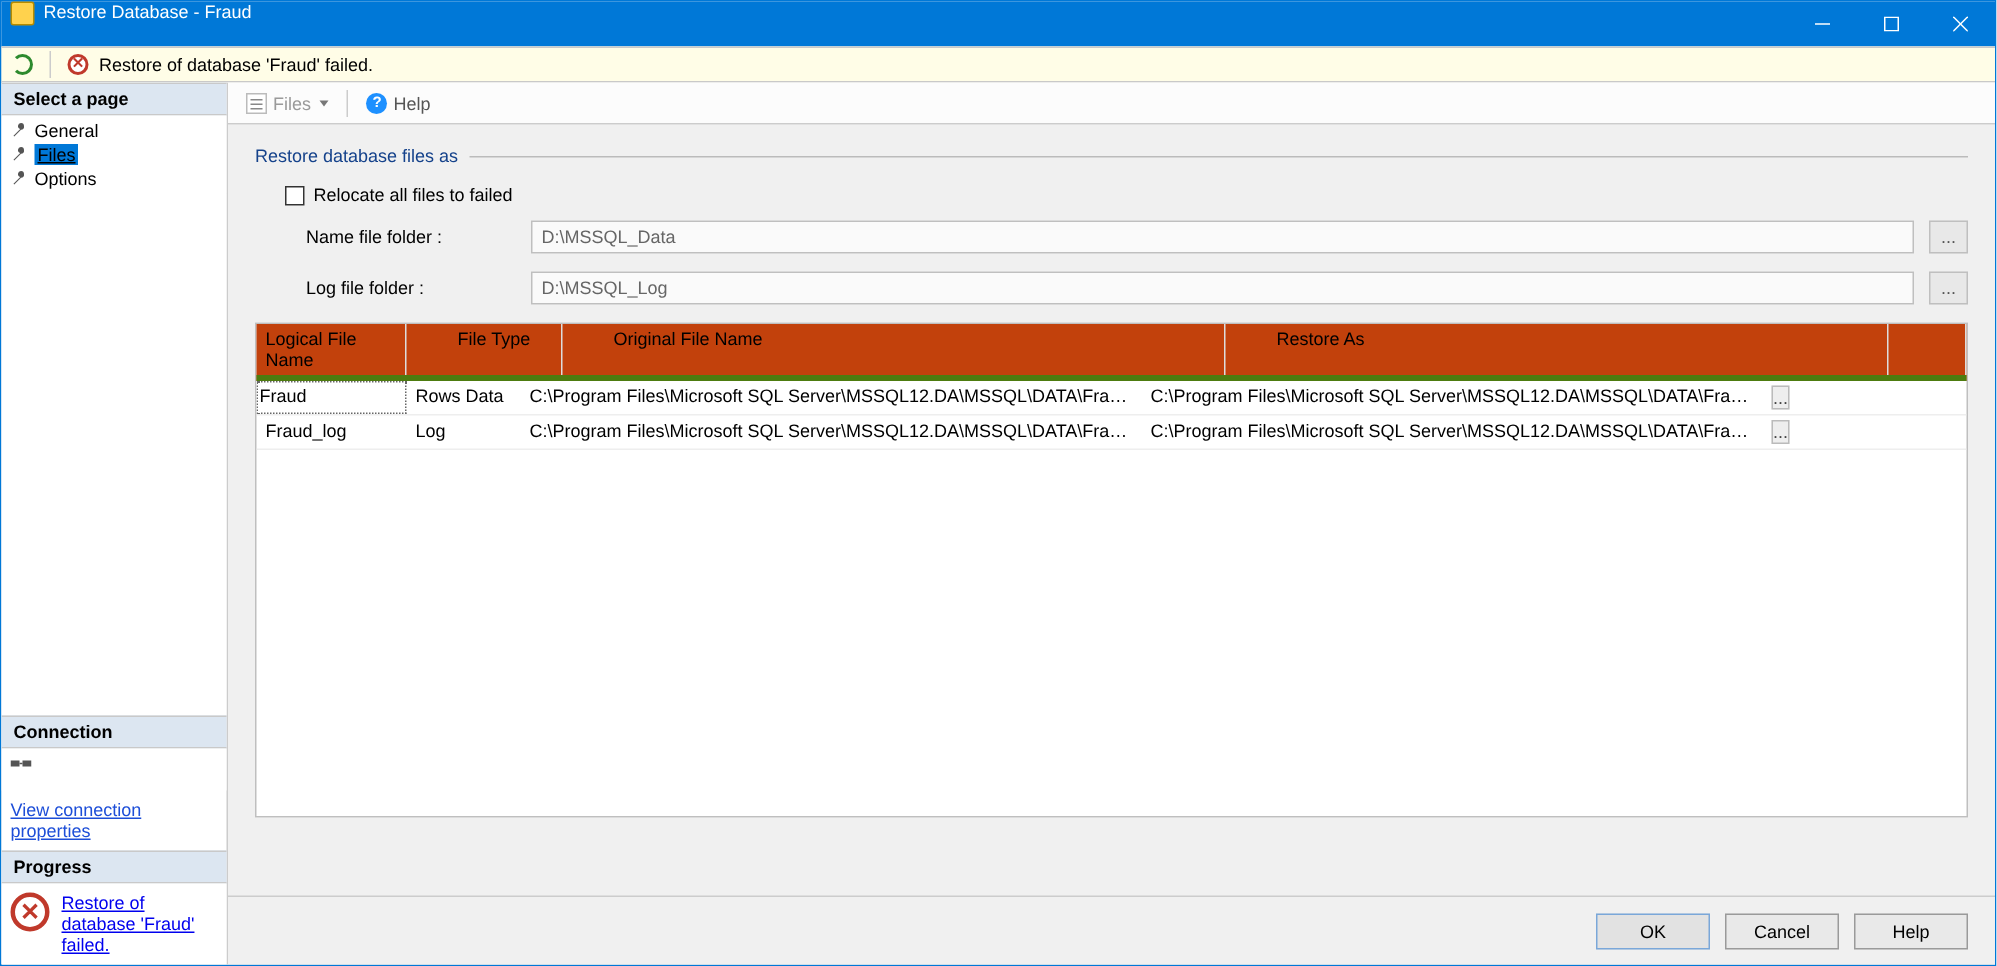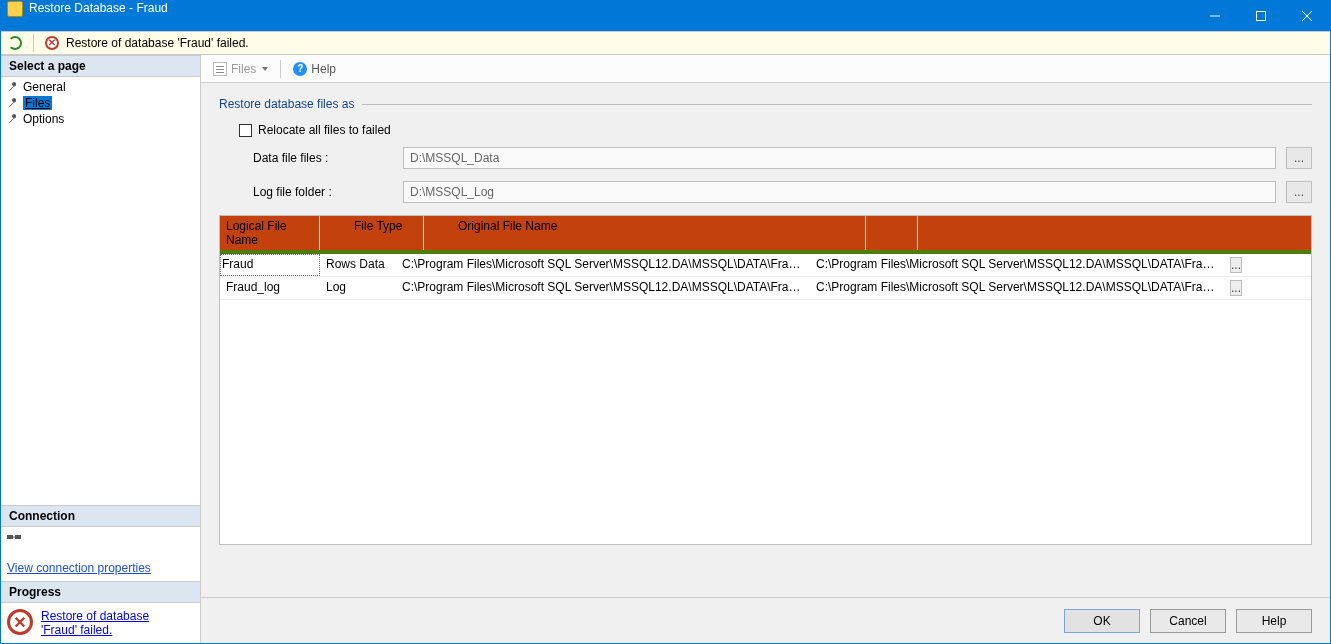--- a/index.html
+++ b/index.html
@@ -188,40 +188,41 @@
           <span class="gt">Restore database files as</span>
           <hr>
         </div>
 
         <div class="chkrow">
           <div class="chk"></div>
           <span>Relocate all files to failed</span>
         </div>
 
         <div class="formrow">
-          <span class="lbl">Data file files :</span>
+          <span class="lbl">Name file folder :</span>
           <input type="text" disabled="" value="D:\MSSQL_Data" style="">
           <div class="browse">
               <span>...</span>
             </div>
         </div>
 
         <div class="formrow">
           <span class="lbl">Log file folder :</span>
           <input type="text" disabled="" value="D:\MSSQL_Log" style="">
           <div class="browse">
               <span>...</span>
             </div>
         </div>
 
         <div class="grid">
           <div class="grid-hdr">
             <div class="gh c1">Logical File Name</div>
             <div class="gh c2">File Type</div>
             <div class="gh c3">Original File Name</div>
+            <div class="gh c4">Restore As</div>
             <div class="gh c5"></div>
           </div>
           <div class="grid-body">
             <div class="grid-row sel">
               <div class="gc c1">Fraud</div>
               <div class="gc c2">Rows Data</div>
               <div class="gc c3">C:\Program Files\Microsoft SQL Server\MSSQL12.DA\MSSQL\DATA\Fraud.mdf</div>
               <div class="gc c4">C:\Program Files\Microsoft SQL Server\MSSQL12.DA\MSSQL\DATA\Fraud.mdf</div>
               <div class="gc c5">
                   <div class="cell-btn">

